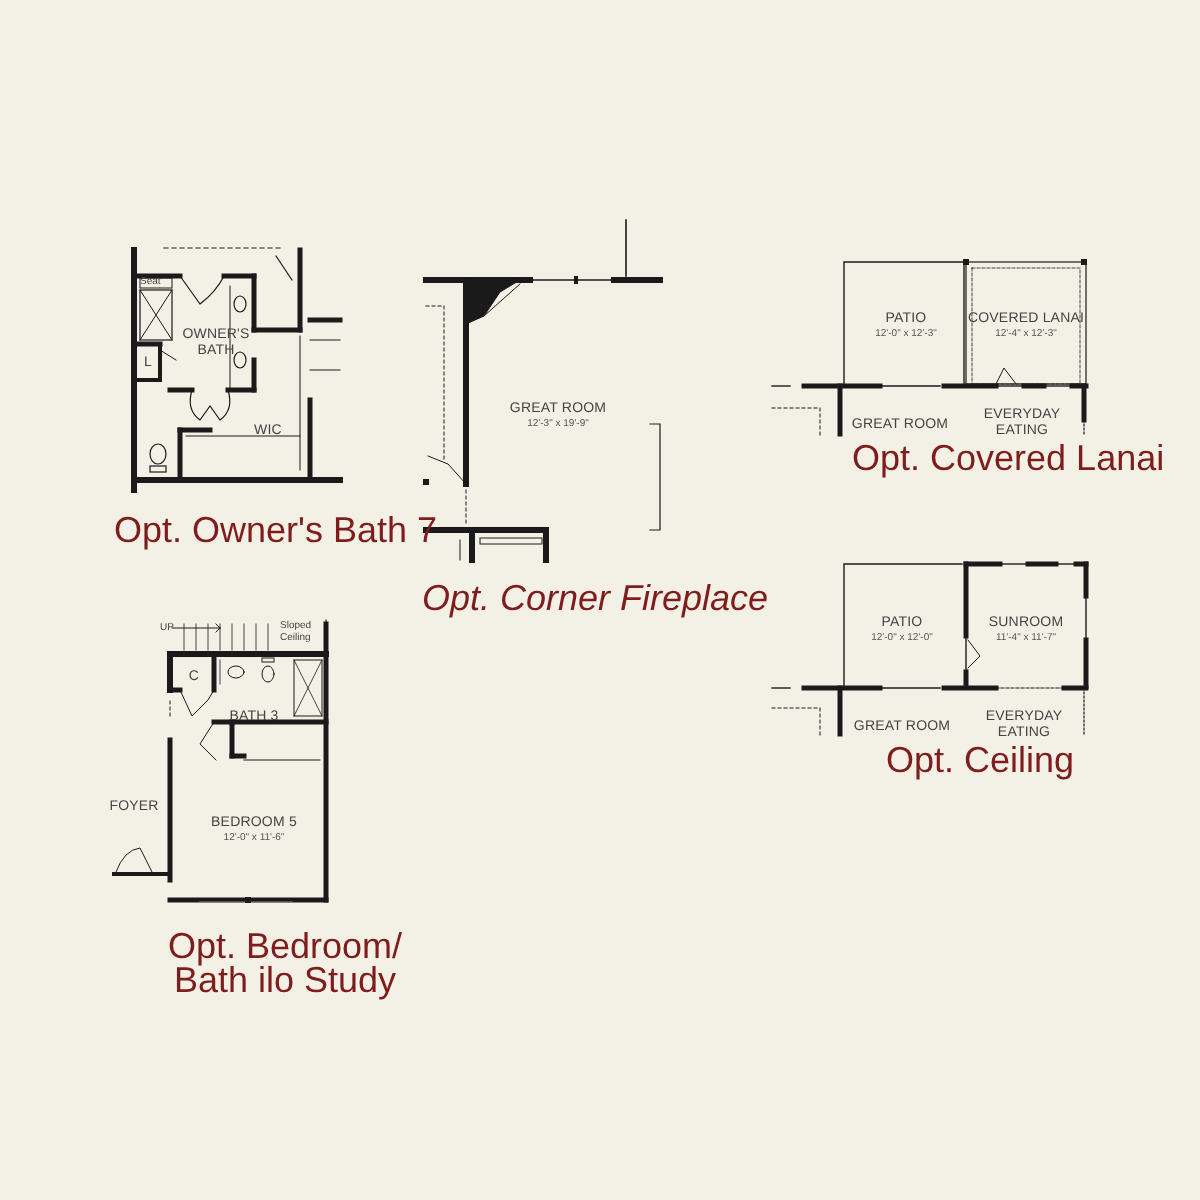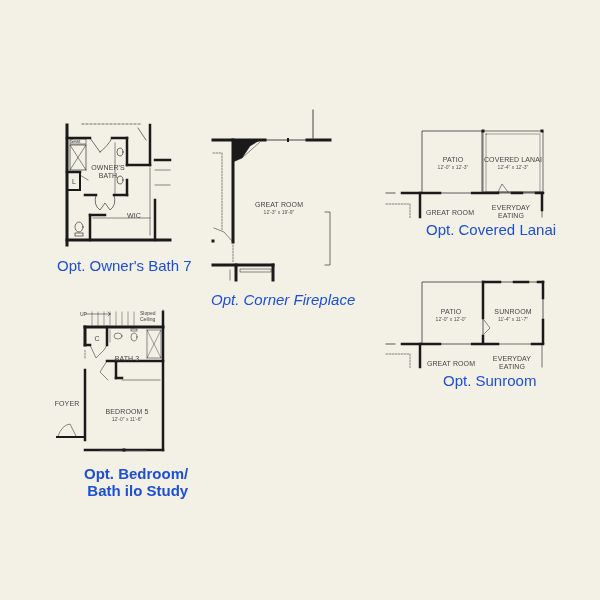--- a/index.html
+++ b/index.html
@@ -7,22 +7,22 @@
       width: 600px; height: 600px;
       background: #F3F0E6;
       position: relative;
       overflow: hidden;
       font-family: "Liberation Sans", "DejaVu Sans", sans-serif;
       color: #3a3a3a;
     }
     svg.plan { position: absolute; left: 0; top: 0; }
     .caption {
       position: absolute;
-      font-size: 15px;
-      color: #1d4ed8;
+      font-size: 18px;
+      color: #7f1d1d;
       text-align: center;
       line-height: 17px;
       white-space: nowrap;
     }
     .room-label {
       position: absolute;
       font-size: 7px;
       color: #444;
       text-align: center;
       line-height: 8px;
@@ -283,29 +283,29 @@
 </div>
 
 <div>
   <span class="room-label" style="left:451px; top:308px;">PATIO</span>
   <span class="dim" style="left:451px; top:316px;">12'-0" x 12'-0"</span>
   <span class="room-label" style="left:513px; top:308px;">SUNROOM</span>
   <span class="dim" style="left:513px; top:316px;">11'-4" x 11'-7"</span>
   <span class="room-label" style="left:451px; top:360px;">GREAT ROOM</span>
   <span class="room-label" style="left:512px; top:355px;">EVERYDAY</span>
   <span class="room-label" style="left:512px; top:363px;">EATING</span>
-  <div class="caption" style="left:443px; top:372px;">Opt. Sunroom</div>
+  <div class="caption" style="left:443px; top:372px;">Opt. Ceiling</div>
 </div>
 
 <div>
   <span class="small-label" style="left:80px; top:311px;">UP</span>
   <span class="small-label" style="left:140px; top:310px;">Sloped</span>
   <span class="small-label" style="left:140px; top:316px;">Ceiling</span>
   <span class="room-label" style="left:97px; top:335px;">C</span>
   <span class="room-label" style="left:127px; top:355px;">BATH 3</span>
   <span class="room-label" style="left:67px; top:400px;">FOYER</span>
   <span class="room-label" style="left:127px; top:408px;">BEDROOM 5</span>
   <span class="dim" style="left:127px; top:416px;">12'-0" x 11'-6"</span>
-  <div class="caption" style="left:84px; top:465px; text-align:right;font-weight:bold;">
+  <div class="caption" style="left:84px; top:465px; text-align:center;">
     <div>Opt. Bedroom/</div>
     <div>Bath ilo Study</div>
   </div>
 </div>
 
 </body></html>

